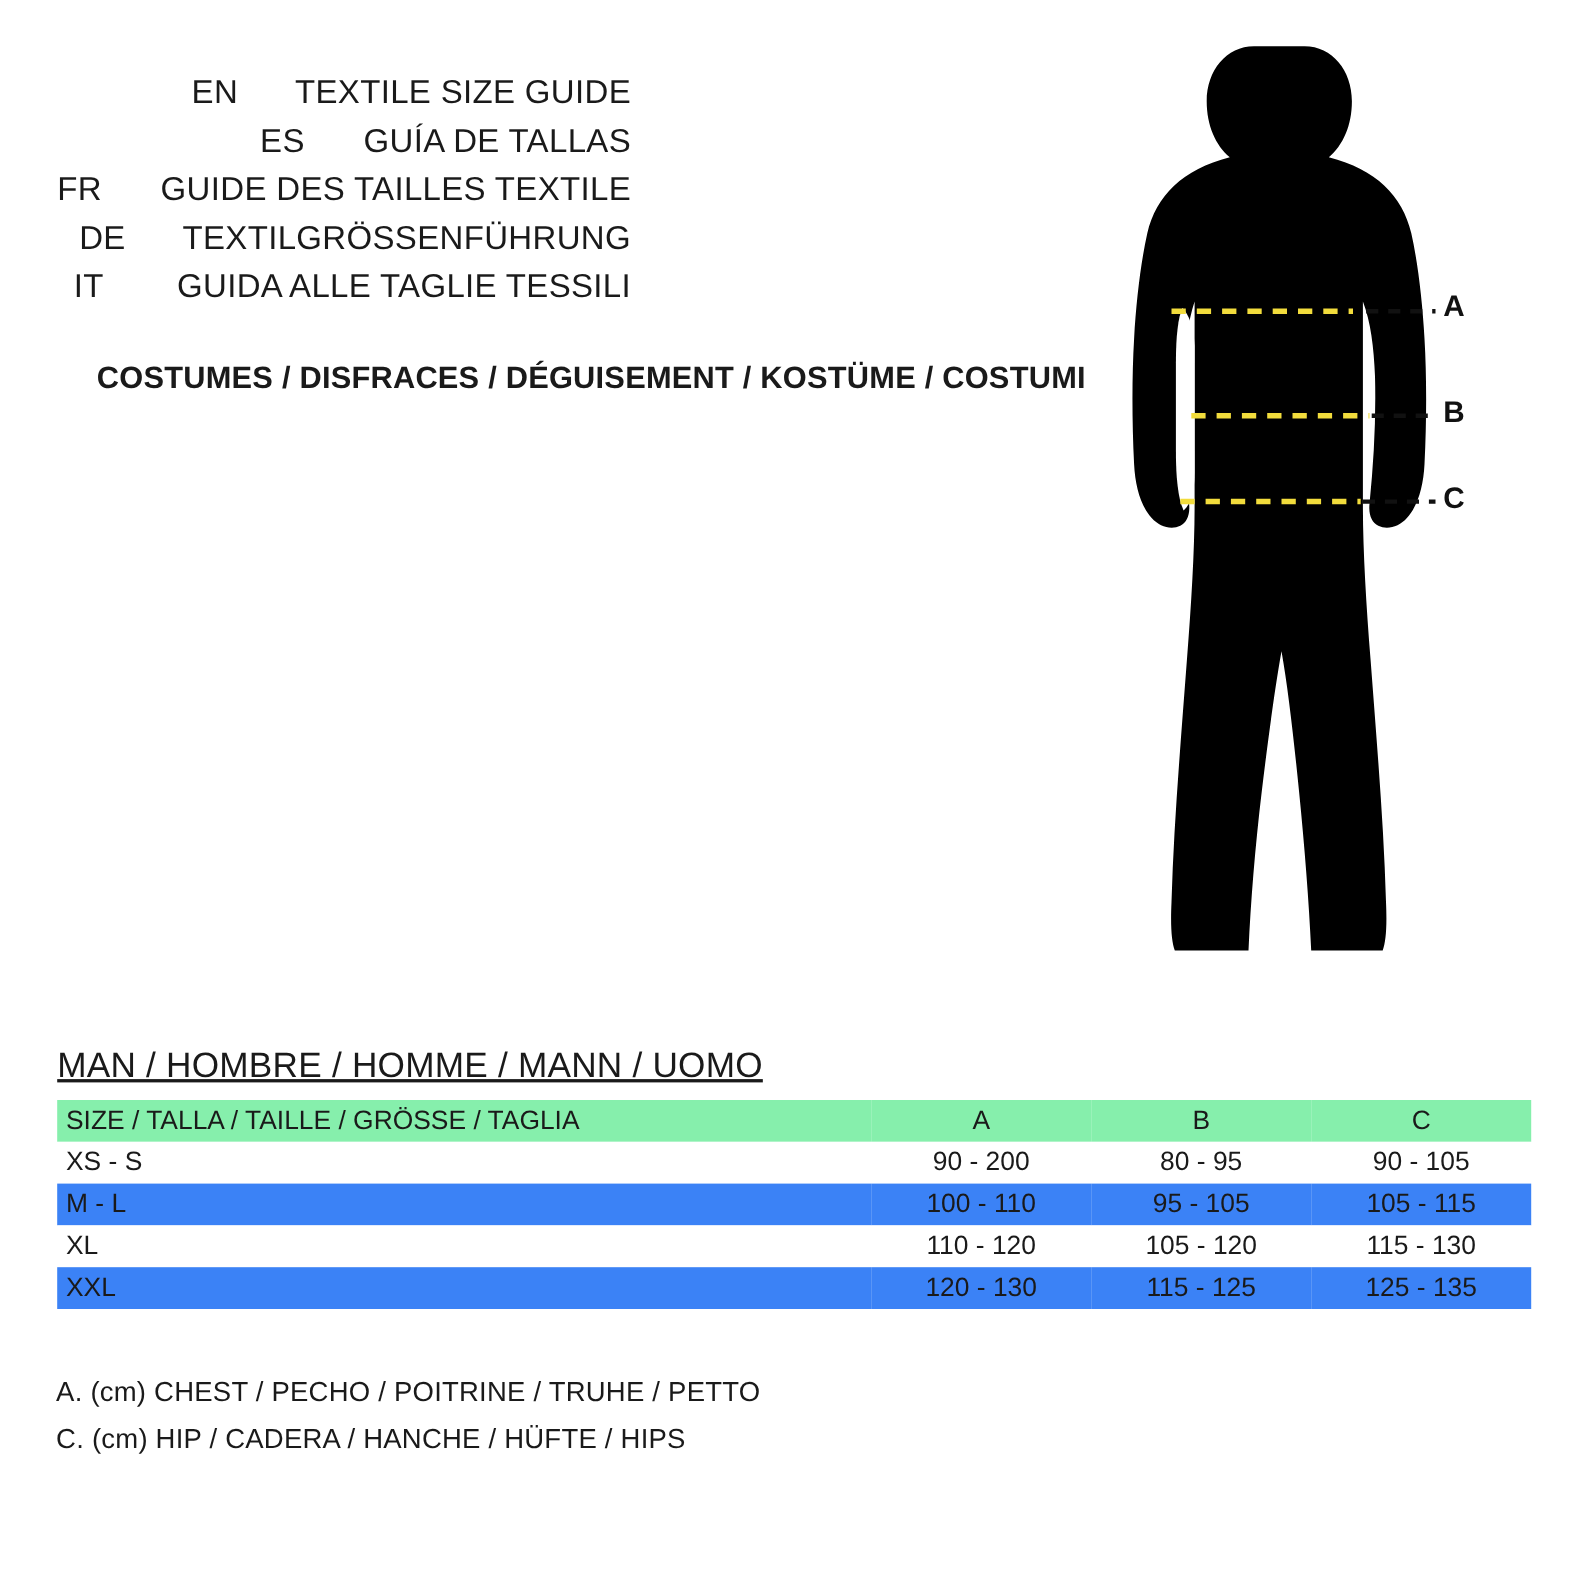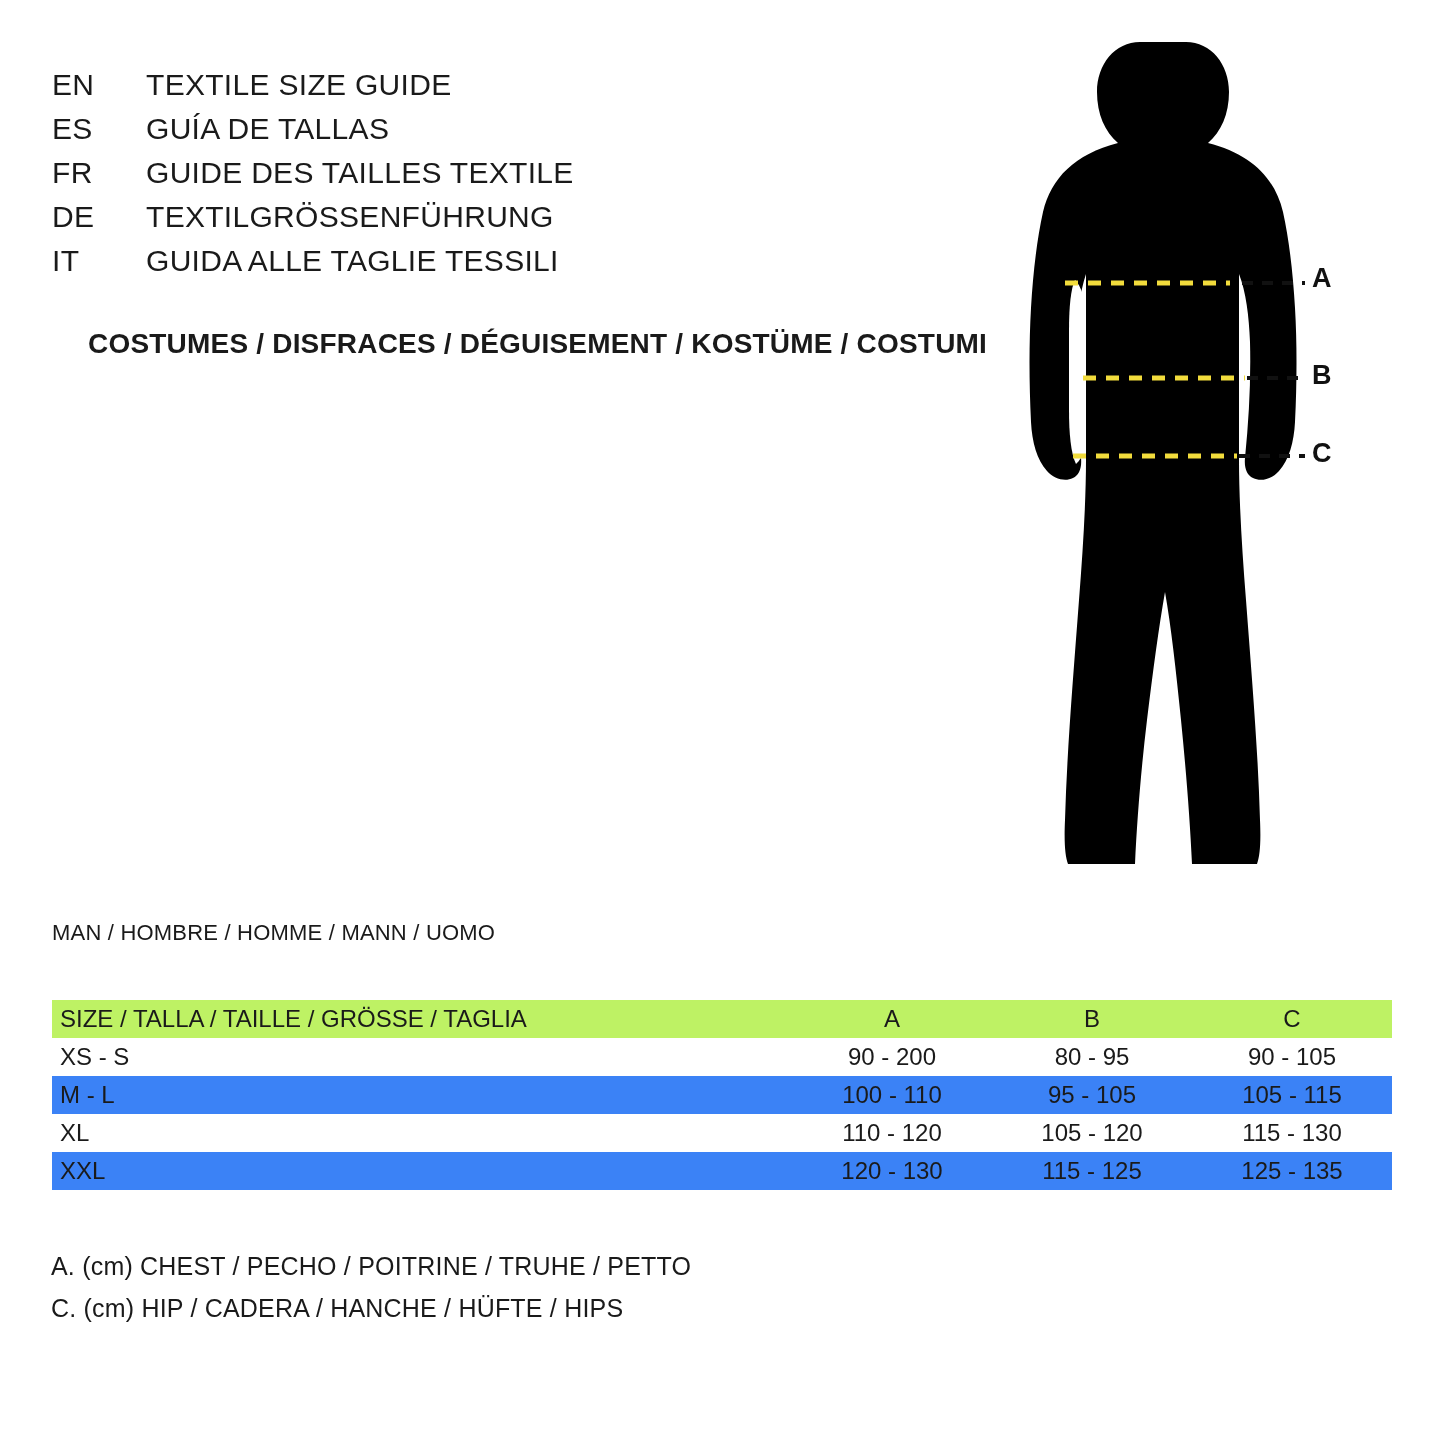--- a/index.html
+++ b/index.html
@@ -26,20 +26,21 @@
     position: absolute;
     left: 52px;
     top: 68px;
   }
   .lang-row {
     display: flex;
     align-items: baseline;
     height: 44px;
     font-size: 30px;
     letter-spacing: 0.3px;
+    justify-content: flex-end;
   }
   .lang-code {
     width: 73px;
     flex: 0 0 73px;
     color: #1a1a1a;
   }
   .lang-text {
     color: #1a1a1a;
     white-space: nowrap;
     margin-left: 21px;
@@ -76,41 +77,42 @@
     color: #111;
   }
   .label-a { left: 357px; top: 233px; }
   .label-b { left: 357px; top: 330px; }
   .label-c { left: 357px; top: 408px; }
 
   
   .table-heading {
     position: absolute;
     left: 52px;
-    top: 920px;
-    font-size: 22px;
+    top: 950px;
+    font-size: 32px;
     letter-spacing: 0.2px;
+    text-decoration: underline;
   }
   table.size-table {
     position: absolute;
     left: 52px;
     top: 1000px;
     width: 1340px;
     border-collapse: collapse;
     font-size: 24px;
   }
   table.size-table th,
   table.size-table td {
     padding: 0;
     height: 38px;
     font-weight: normal;
     color: #1a1a1a;
   }
   table.size-table thead th {
-    background: #bef264;
+    background: #86efac;
     margin-top: 32px;
   }
   table.size-table thead th.first-col {
     text-align: left;
     padding-left: 8px;
   }
   table.size-table tbody td.first-col {
     text-align: left;
     padding-left: 8px;
   }

